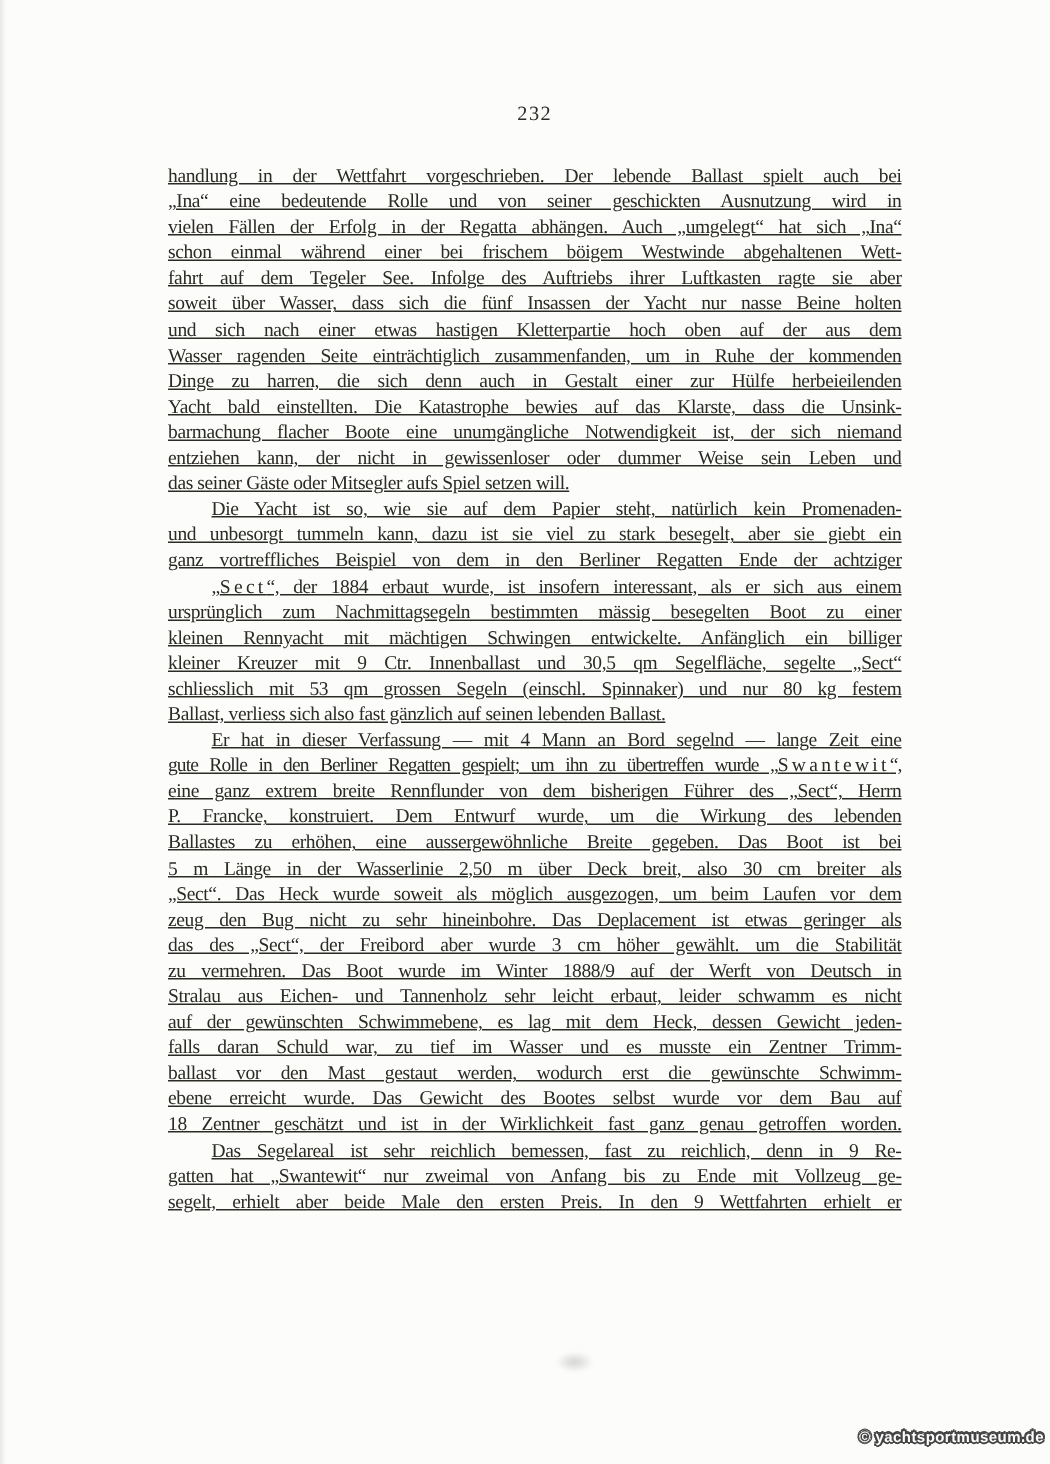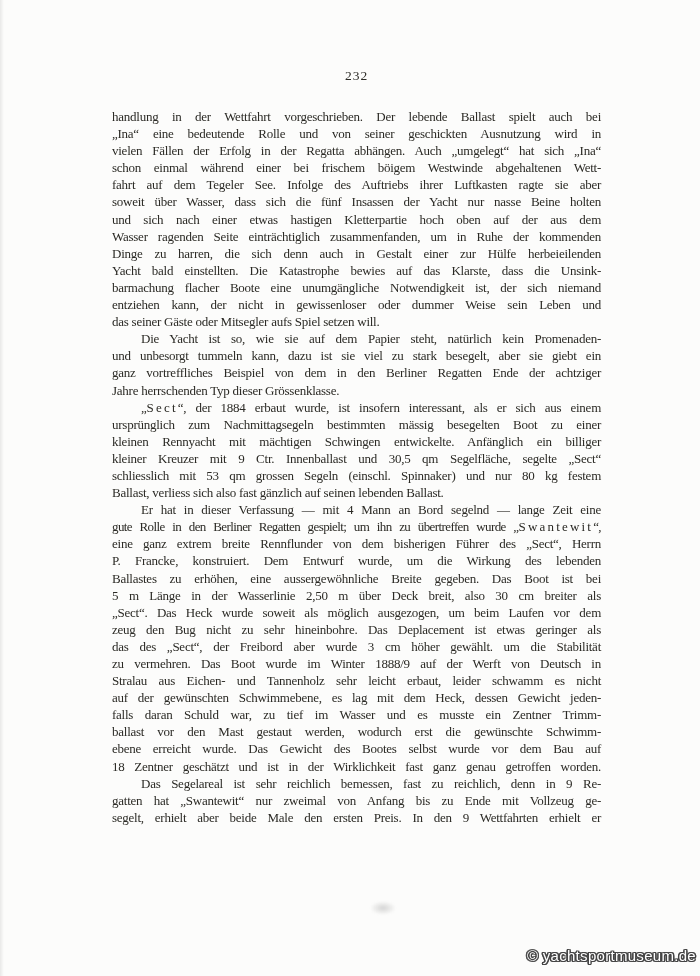--- a/index.html
+++ b/index.html
@@ -20,40 +20,40 @@
     position:absolute;left:0;top:0;width:4px;height:976px;
     background:linear-gradient(to right, rgba(0,0,0,0.08), rgba(0,0,0,0));
     pointer-events:none;
   }
   .page-number{
     position:absolute;top:68px;left:112px;width:489px;
     text-align:center;font-size:13.5px;letter-spacing:1px;
   }
   .text-block{
     position:absolute;top:108px;left:112px;width:489px;
-    font-size:13px;letter-spacing:-0.25px;
+    font-size:13px;letter-spacing:-0.25px;text-decoration:underline;
   }
   .line{
     line-height:17.1px;
     text-align:justify;
     text-align-last:justify;
   }
   .line.end{text-align-last:left;}
   .line.ind{text-indent:29px;}
   .line.tight{letter-spacing:-0.6px;word-spacing:-1.3px;}
   .sp{letter-spacing:2.2px;}
   .smudge{
     position:absolute;left:370px;top:901px;width:26px;height:14px;
     background:radial-gradient(ellipse at center, rgba(110,110,110,0.28), rgba(110,110,110,0) 70%);
     filter:blur(1px);
   }
   .watermark{
     position:absolute;right:4px;bottom:12px;
     font-family:"Liberation Sans","DejaVu Sans",sans-serif;
-    font-weight:400;font-size:15px;letter-spacing:0.3px;
+    font-weight:700;font-size:10px;letter-spacing:0.3px;
     color:var(--wm-fill);
     text-shadow:
       -1.2px -1.2px 0 var(--wm-outline),
        1.2px -1.2px 0 var(--wm-outline),
       -1.2px  1.2px 0 var(--wm-outline),
        1.2px  1.2px 0 var(--wm-outline),
       -1.4px  0      0 var(--wm-outline),
        1.4px  0      0 var(--wm-outline),
        0     -1.4px  0 var(--wm-outline),
        0      1.4px  0 var(--wm-outline);
@@ -76,21 +76,20 @@
       <div class="line">und sich nach einer etwas hastigen Kletterpartie hoch oben auf der aus dem</div>
       <div class="line">Wasser ragenden Seite einträchtiglich zusammenfanden, um in Ruhe der kommenden</div>
       <div class="line">Dinge zu harren, die sich denn auch in Gestalt einer zur Hülfe herbeieilenden</div>
       <div class="line">Yacht bald einstellten. Die Katastrophe bewies auf das Klarste, dass die Unsink-</div>
       <div class="line">barmachung flacher Boote eine unumgängliche Notwendigkeit ist, der sich niemand</div>
       <div class="line">entziehen kann, der nicht in gewissenloser oder dummer Weise sein Leben und</div>
       <div class="line end">das seiner Gäste oder Mitsegler aufs Spiel setzen will.</div>
       <div class="line ind">Die Yacht ist so, wie sie auf dem Papier steht, natürlich kein Promenaden-</div>
       <div class="line">und unbesorgt tummeln kann, dazu ist sie viel zu stark besegelt, aber sie giebt ein</div>
       <div class="line">ganz vortreffliches Beispiel von dem in den Berliner Regatten Ende der achtziger</div>
-      <div class="line end">Jahre herrschenden Typ dieser Grössenklasse.</div>
       <div class="line ind">„<span class="sp">Sect</span>“, der 1884 erbaut wurde, ist insofern interessant, als er sich aus einem</div>
       <div class="line">ursprünglich zum Nachmittagsegeln bestimmten mässig besegelten Boot zu einer</div>
       <div class="line">kleinen Rennyacht mit mächtigen Schwingen entwickelte. Anfänglich ein billiger</div>
       <div class="line">kleiner Kreuzer mit 9 Ctr. Innenballast und 30,5 qm Segelfläche, segelte „Sect“</div>
       <div class="line">schliesslich mit 53 qm grossen Segeln (einschl. Spinnaker) und nur 80 kg festem</div>
       <div class="line end">Ballast, verliess sich also fast gänzlich auf seinen lebenden Ballast.</div>
       <div class="line ind">Er hat in dieser Verfassung — mit 4 Mann an Bord segelnd — lange Zeit eine</div>
       <div class="line tight">gute Rolle in den Berliner Regatten gespielt; um ihn zu übertreffen wurde „<span class="sp">Swantewit</span>“,</div>
       <div class="line">eine ganz extrem breite Rennflunder von dem bisherigen Führer des „Sect“, Herrn</div>
       <div class="line">P. Francke, konstruiert. Dem Entwurf wurde, um die Wirkung des lebenden</div>

